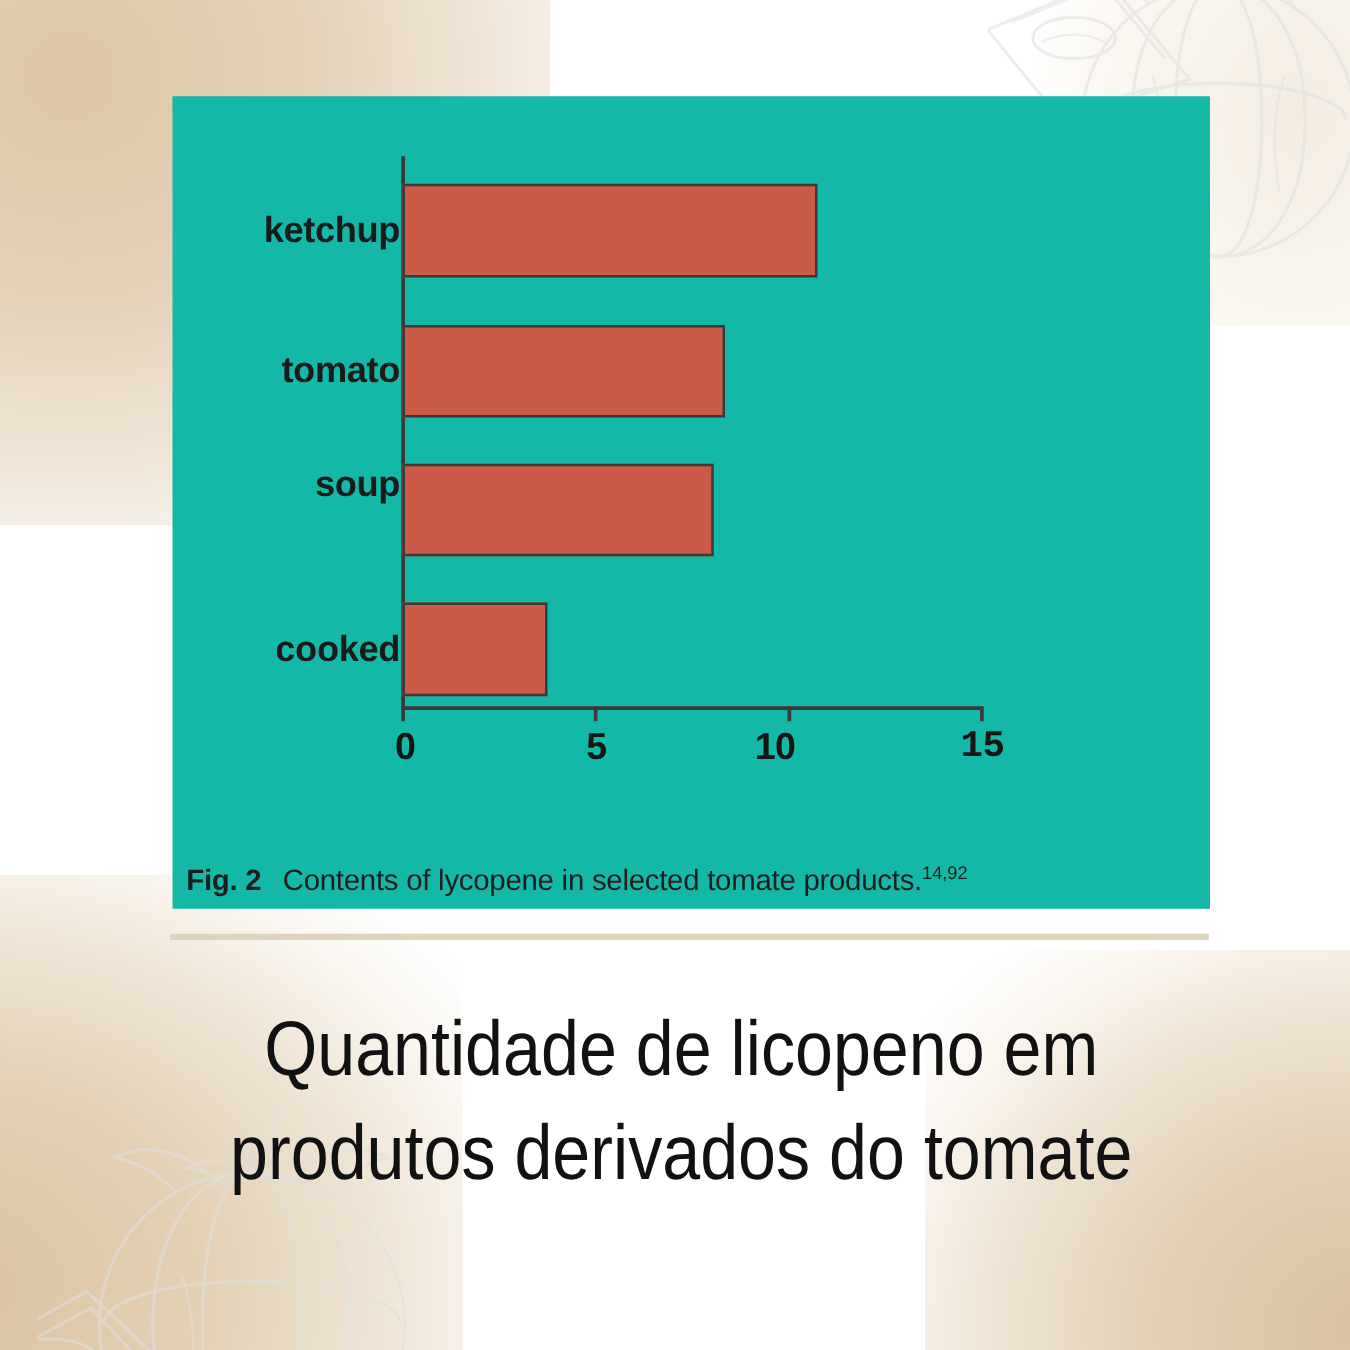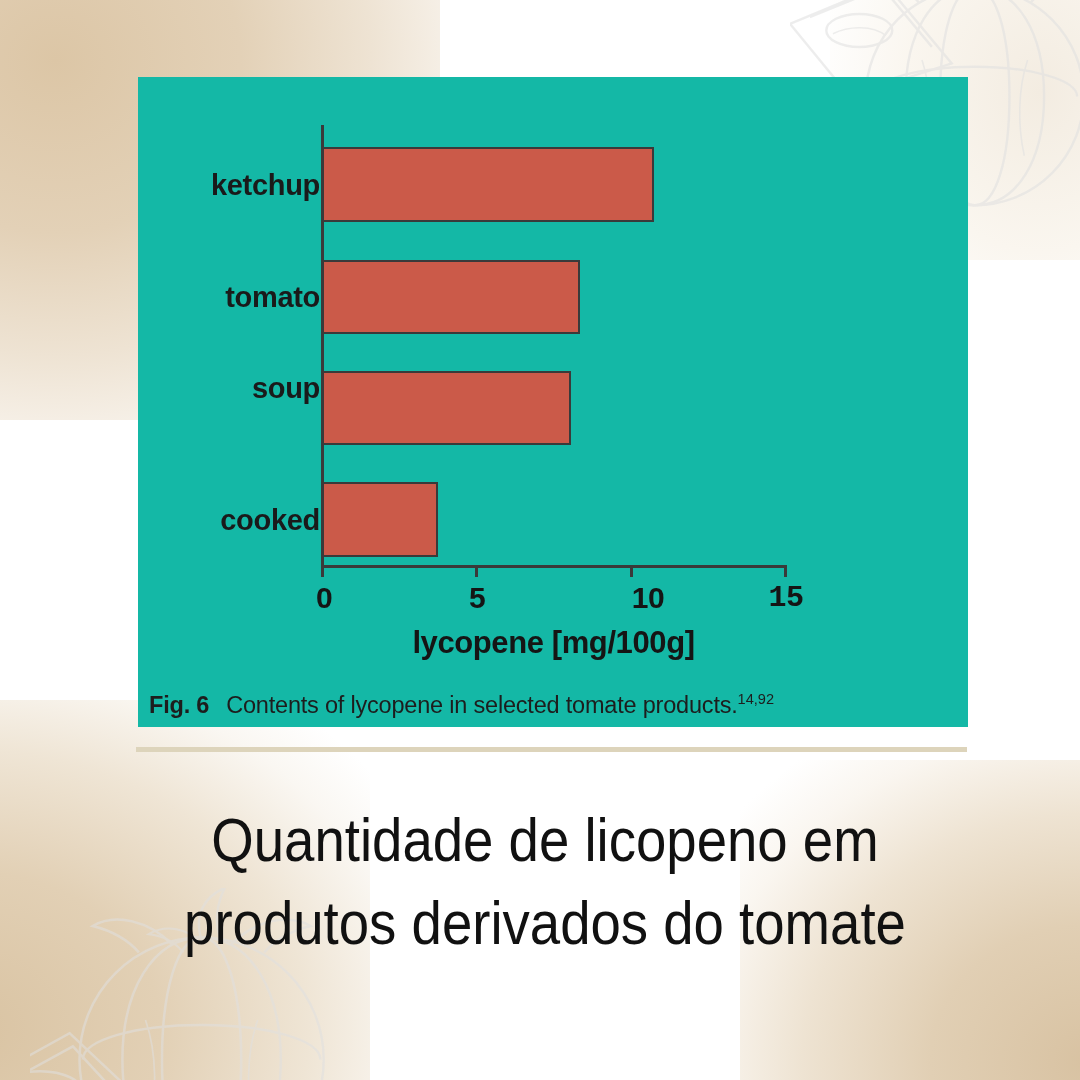--- a/index.html
+++ b/index.html
@@ -280,31 +280,30 @@
       <div id="y-axis" style="background: rgb(58, 58, 58);"></div>
       <div id="x-axis" style="background: rgb(58, 58, 58);"></div>
 
       <div class="x-tick" style="left: 183px; background: rgb(58, 58, 58);"></div>
       <div class="x-tick" style="left: 337px; background: rgb(58, 58, 58);"></div>
       <div class="x-tick" style="left: 492px; background: rgb(58, 58, 58);"></div>
       <div class="x-tick" style="left: 646px; background: rgb(58, 58, 58);"></div>
 
       <div class="x-tick-label" style="left:186px;">0</div>
       <div class="x-tick-label" style="left:339px;">5</div>
-      <div class="x-tick-label" style="left:510px;">10</div>
+      <div class="x-tick-label" style="left:482px;">10</div>
       <div class="x-tick-label" style="left:648px;font-family:Liberation Mono, monospace;">15</div>
 
       <div class="bar" style="top: 70px; height: 75px; width: 332.273px; background: rgb(203, 90, 73); border-color: rgb(58, 58, 58);"></div>
       <div class="bar" style="top: 183px; height: 74px; width: 258.193px; background: rgb(203, 90, 73); border-color: rgb(58, 58, 58);"></div>
       <div class="bar" style="top: 294px; height: 74px; width: 248.933px; background: rgb(203, 90, 73); border-color: rgb(58, 58, 58);"></div>
       <div class="bar" style="top: 405px; height: 75px; width: 116.207px; background: rgb(203, 90, 73); border-color: rgb(58, 58, 58);"></div>
 
-      <div id="x-axis-title">lycopene [mg/100g]</div>
     </div>
 
-    <div id="figure-caption"><span class="fig-num">Fig. 6</span><span>Contents of lycopene in selected tomate products.</span><sup>14,92</sup></div>
+    <div id="figure-caption"><span class="fig-num">Fig. 2</span><span>Contents of lycopene in selected tomate products.</span><sup>14,92</sup></div>
   </div>
 
   <div id="divider" style="background: rgb(221, 212, 187);"></div>
 
   <h1 id="slide-title">Quantidade de licopeno em produtos derivados do tomate</h1>
 
 </div>
 
 </body></html>

